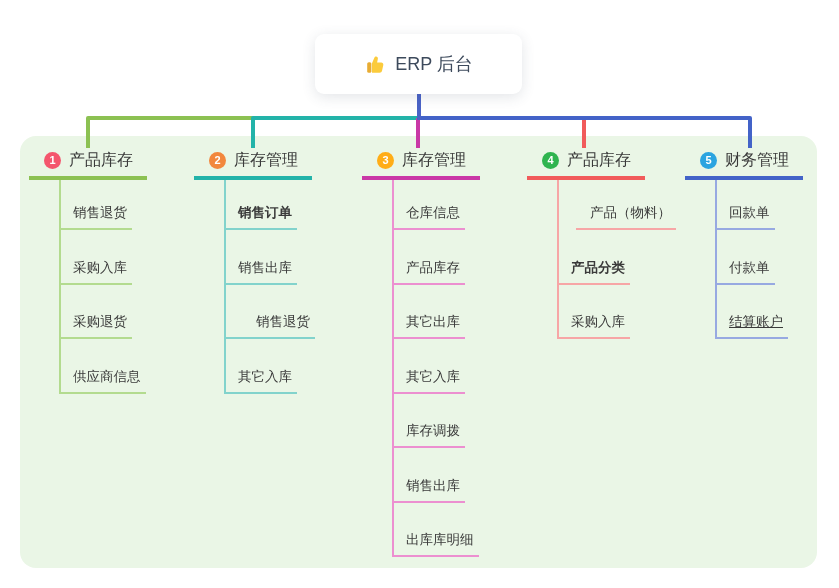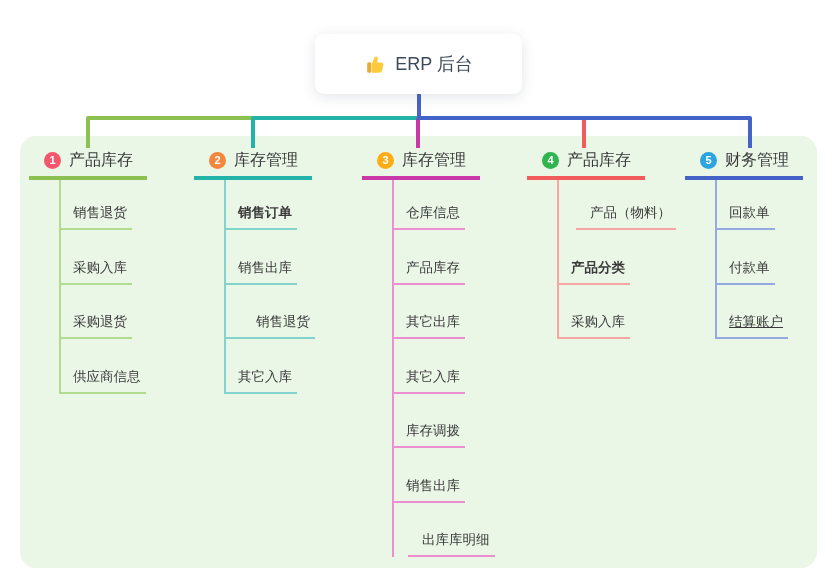--- a/index.html
+++ b/index.html
@@ -124,21 +124,21 @@
       <div class="child-row">
         <span class="child-node" style="border-bottom-color: rgb(236, 143, 208);">其它入库</span>
       </div>
       <div class="child-row">
         <span class="child-node" style="border-bottom-color: rgb(236, 143, 208);">库存调拨</span>
       </div>
       <div class="child-row">
         <span class="child-node" style="border-bottom-color: rgb(236, 143, 208);">销售出库</span>
       </div>
       <div class="child-row">
-        <span class="child-node" style="border-bottom-color: rgb(236, 143, 208); margin-left: 16px;">出库库明细</span>
+        <span class="child-node" style="border-bottom-color: rgb(236, 143, 208);">出库库明细</span>
       </div>
     </div>
     <div class="branch" style="left: 527px;">
       <div class="branch-title" style="border-bottom-color: rgb(241, 91, 91);">
         <span class="badge" style="background: rgb(47, 180, 79);">4</span>
         <span class="title-text">产品库存</span>
       </div>
       <div class="spine" style="background: rgb(247, 166, 166); height: 159px;"></div>
     <div class="child-row first">
         <span class="child-node" style="border-bottom-color: rgb(247, 166, 166); margin-left: 19px;">产品（物料）</span>

